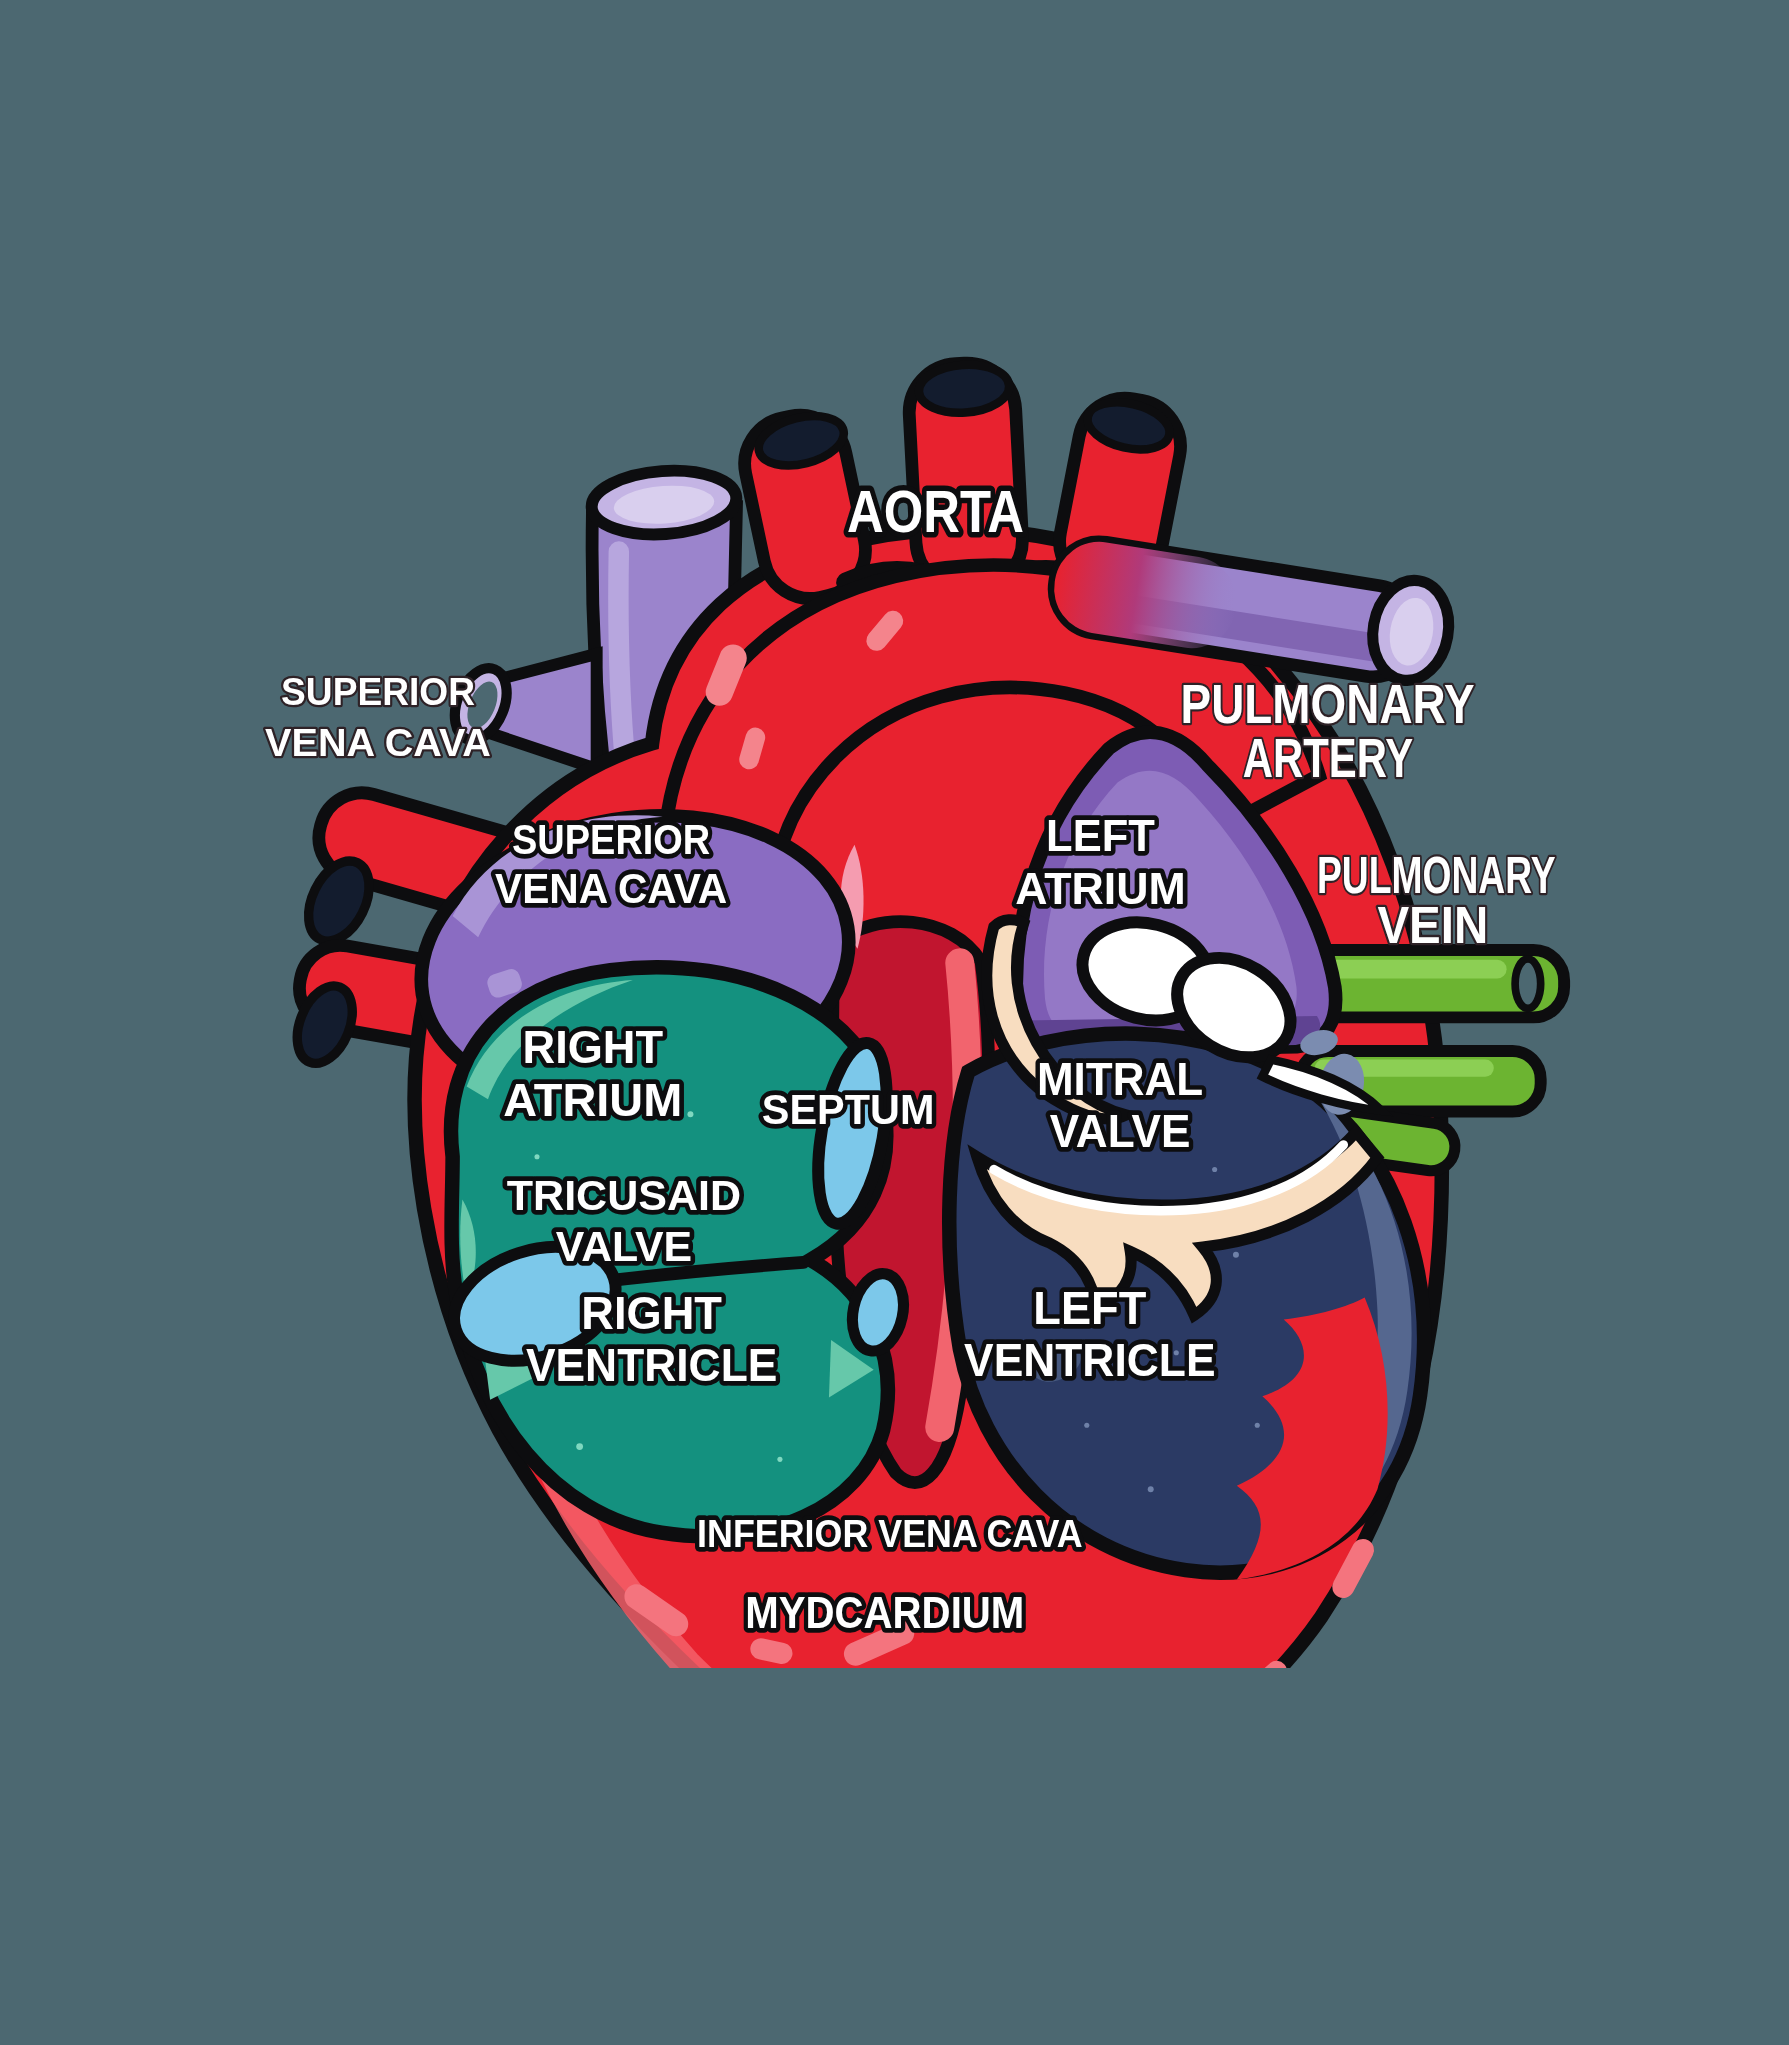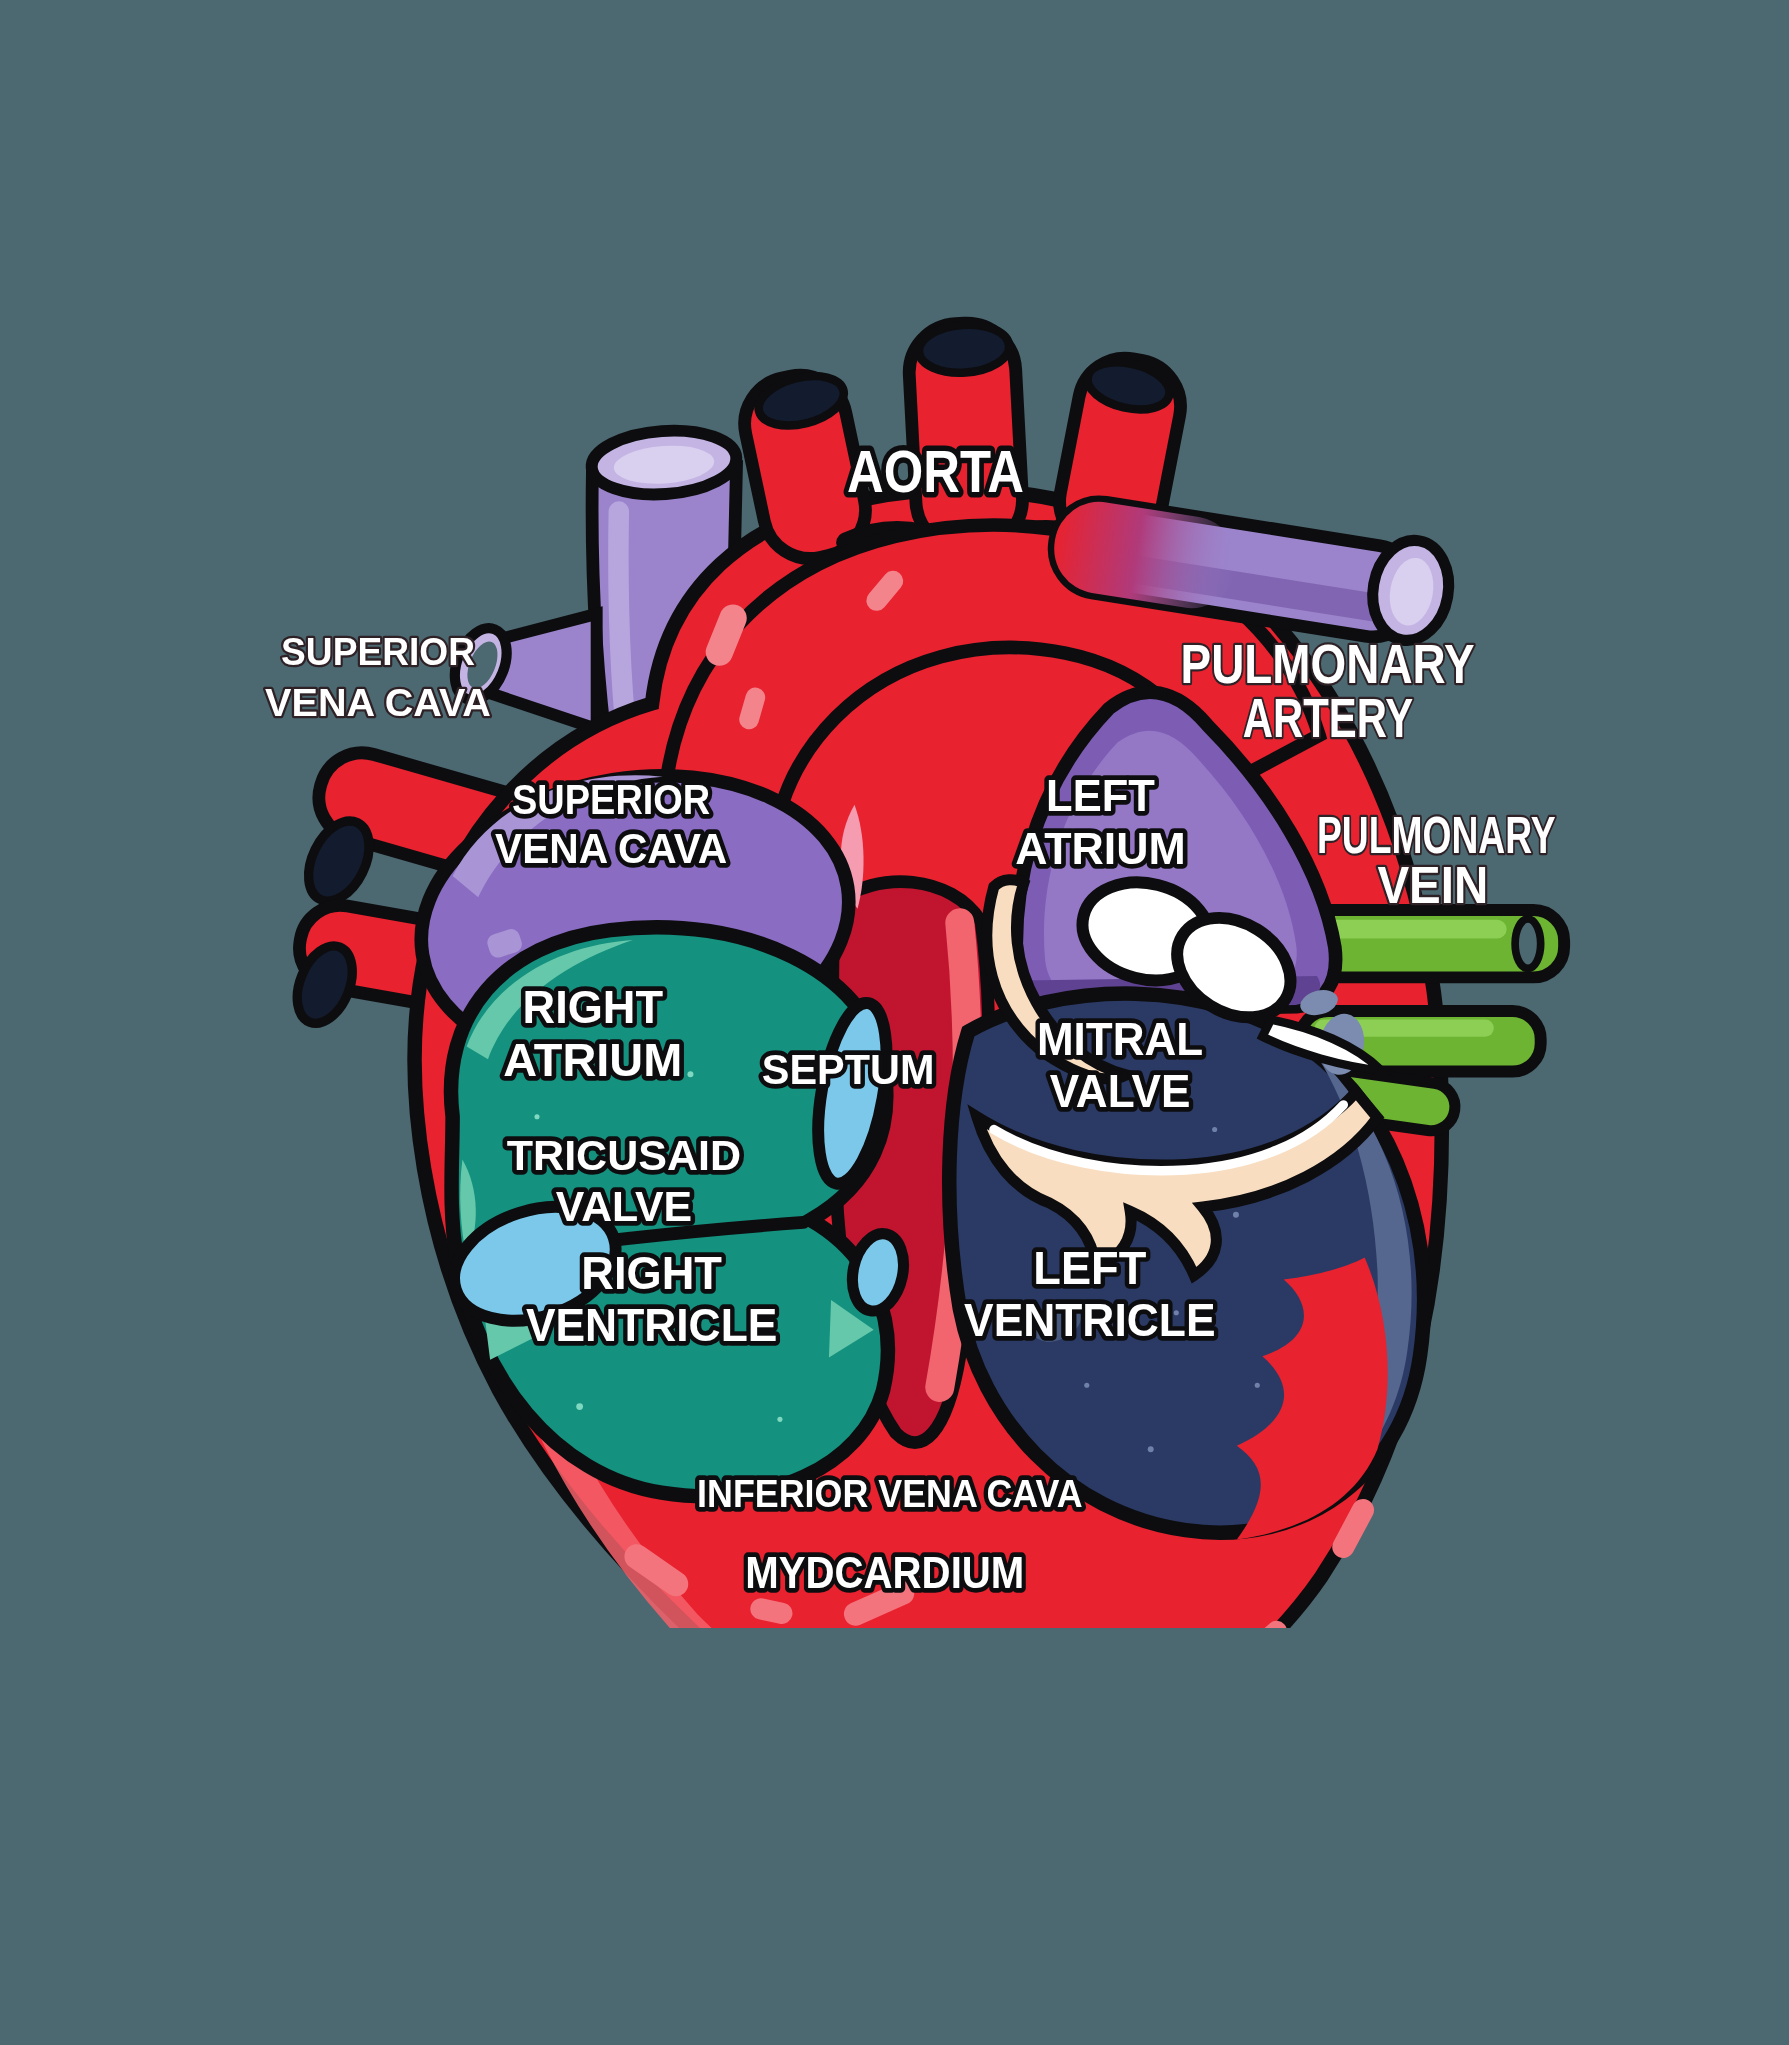--- a/index.html
+++ b/index.html
@@ -1,17 +1,17 @@
 <!DOCTYPE html>
 <html style="font-size:6.8px"><head>
 <meta charset="utf-8">
 <style>
   html,body{margin:0;padding:0;}
   body{width:1790px;height:2046px;background:#4c6871;font-family:"Liberation Sans",sans-serif;}
-  .stage{position:relative;width:1790px;height:1628px;overflow:hidden;}
+  .stage{position:relative;width:1790px;height:1628px;overflow:hidden;margin-top:40px;}
   svg{position:absolute;left:0;top:0;}
   text{font-family:"Liberation Sans",sans-serif;font-weight:bold;fill:#ffffff;paint-order:stroke;stroke-linejoin:round;stroke-linecap:round;text-anchor:middle;}
   .lbl-thick{stroke:#0d0d0f;stroke-width:22px;}
   .lbl-big{stroke:#0d0d0f;stroke-width:26px;}
   .lbl-thin{stroke:#2e2227;stroke-width:11px;}
 </style>
 </head>
 <body>
 
 <div class="stage">

